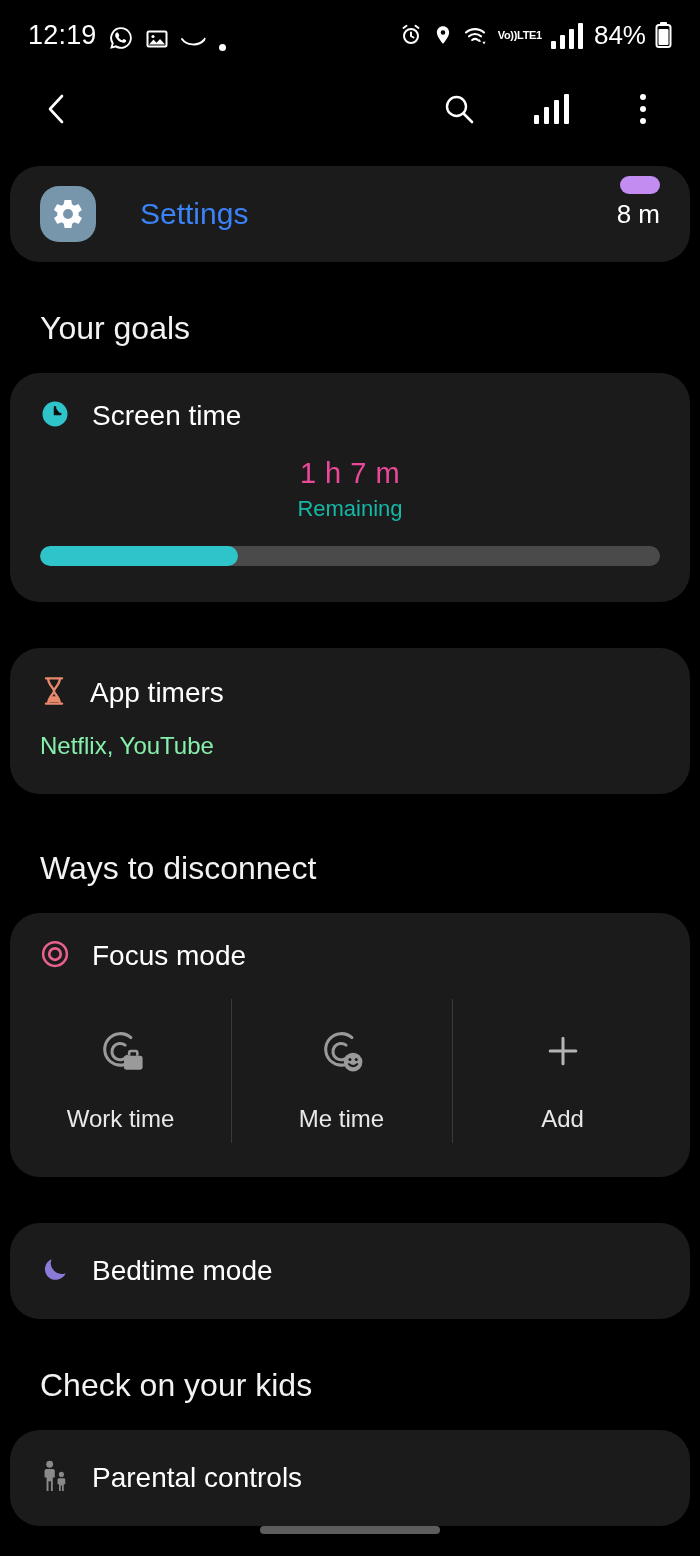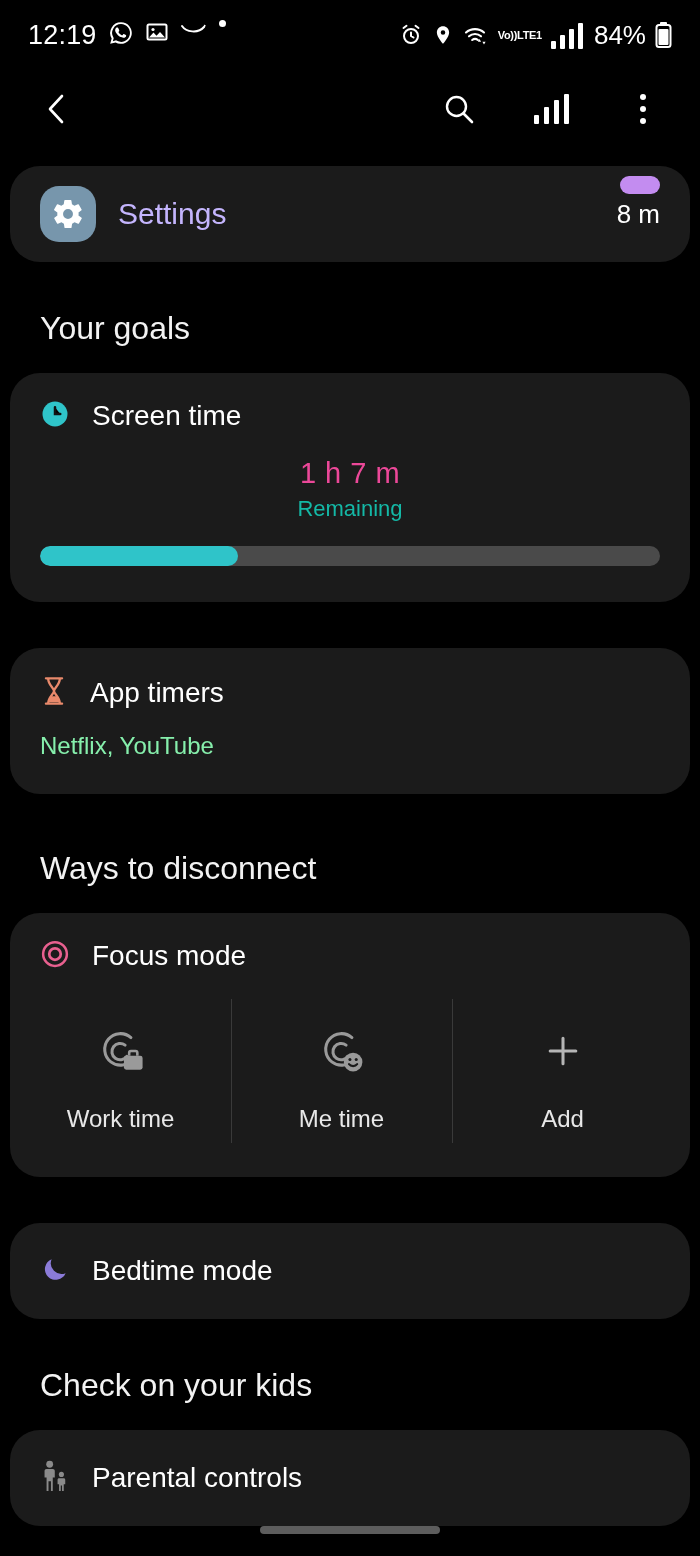--- a/index.html
+++ b/index.html
@@ -10,21 +10,21 @@
     overflow:hidden;
   }
   .phone { position:relative; width:700px; height:1556px; background:#000; }
 
   
   .statusbar {
     height:70px; display:flex; align-items:center;
     justify-content:space-between; padding:0 28px;
     color:#fff;
   }
-  .sb-left { display:flex; align-items:flex-start; gap:11px; }
+  .sb-left { display:flex; align-items:flex-end; gap:11px; }
   .sb-right { display:flex; align-items:center; gap:9px; }
   .sb-time { font-size:27px; letter-spacing:0.2px; font-weight:400; }
   .sb-pct { font-size:26px; font-weight:500; margin-left:2px; }
   .sb-ico { display:inline-flex; align-items:center; }
   .dot-ico { width:7px; height:7px; border-radius:50%; background:#fff; display:inline-block; }
   .volte { display:flex; align-items:center; line-height:1;
            font-size:11px; font-weight:700; letter-spacing:-0.3px; }
 
   
   .actionbar {
@@ -50,21 +50,21 @@
   .settings-card {
     position:relative; height:96px; display:flex; align-items:center;
     padding:0 30px; border-radius:30px; background:#1b1b1b;
     margin-top:18px;
   }
   .app-icon {
     width:56px; height:56px; border-radius:19px;
     background:#7796ac; display:flex; align-items:center; justify-content:center;
     flex:0 0 auto;
   }
-  .settings-name { font-size:30px; color:#c4b5fd; margin-left:22px; flex:1; }
+  .settings-name { font-size:30px; color:#3b82f6; margin-left:44px; flex:1; }
   .settings-time { font-size:26px; color:#fff; font-weight:500; }
   .badge-pill {
     position:absolute; right:30px; top:10px;
     width:40px; height:18px; border-radius:9px; background:#c38cf0;
   }
 
   
   .section-title {
     font-size:32px; color:#f2f2f2; font-weight:400;
     padding:48px 30px 26px 30px;

